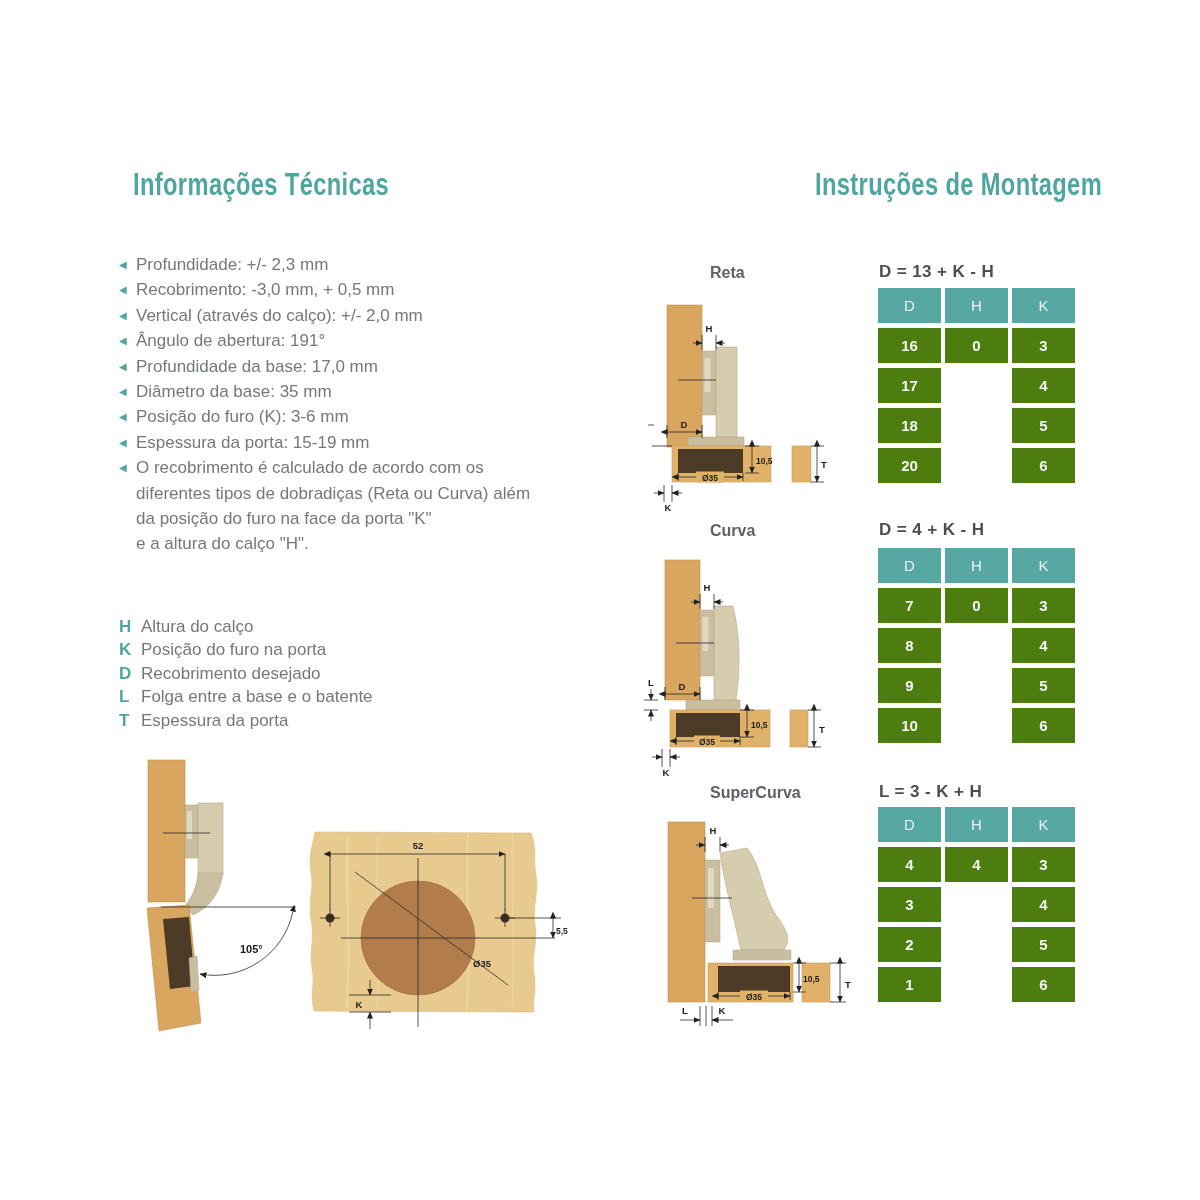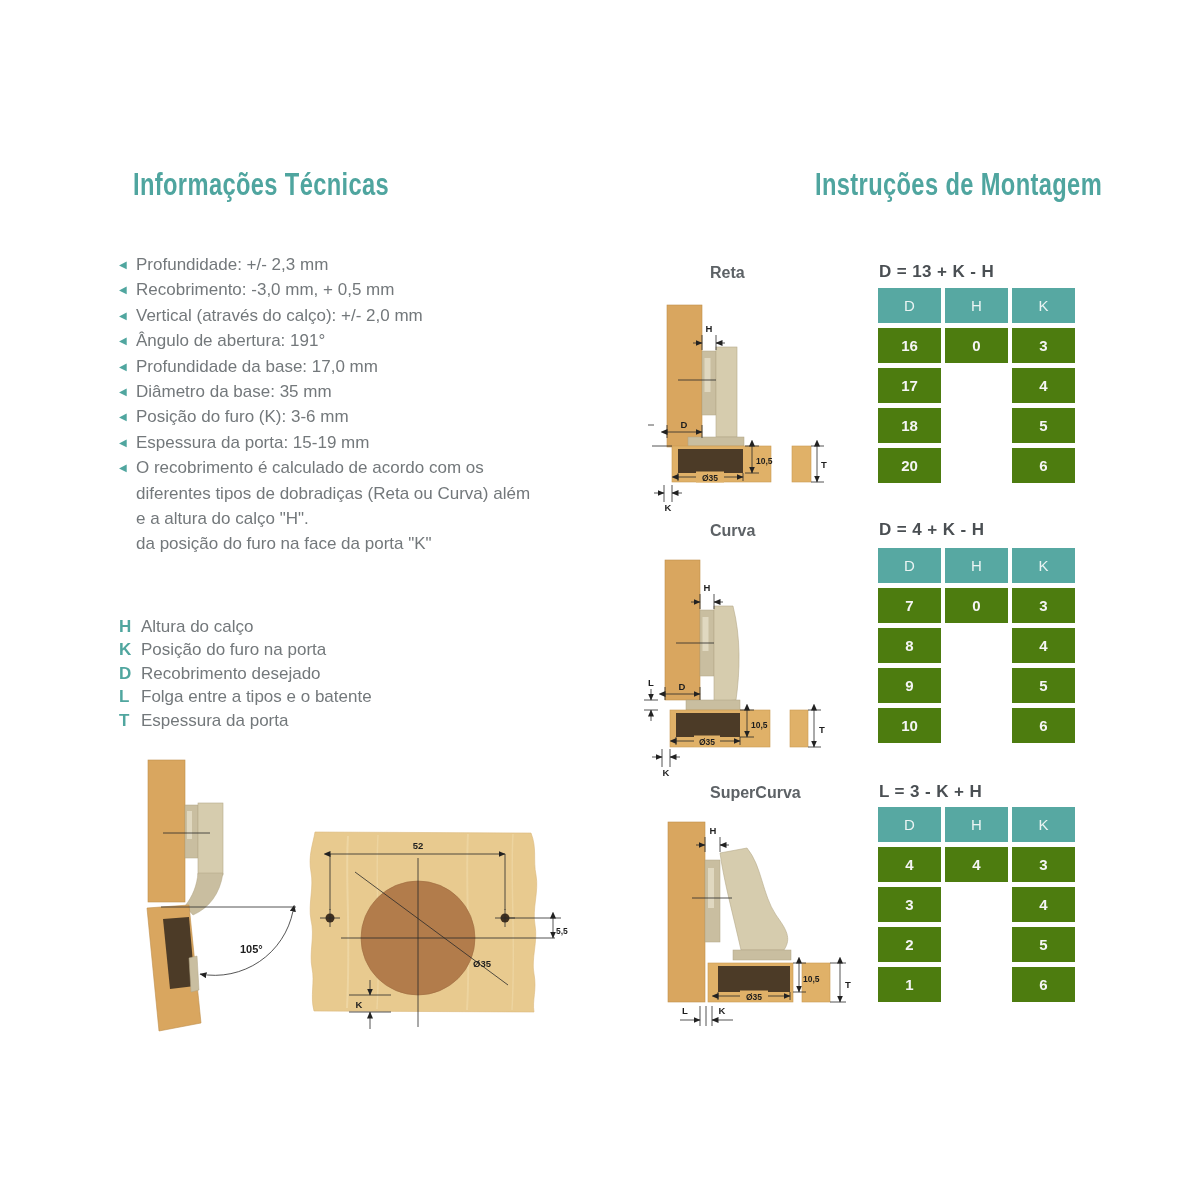--- a/index.html
+++ b/index.html
@@ -92,43 +92,43 @@
       <div class="bullet">
         <span class="tri">◀</span>
         <span>O recobrimento é calculado de acordo com os</span>
       </div>
       <div class="bullet">
         <span class="tri"></span>
         <span>diferentes tipos de dobradiças (Reta ou Curva) além</span>
       </div>
       <div class="bullet">
         <span class="tri"></span>
+        <span>da posição do furo na face da porta "K"</span>
+      </div>
+      <div class="bullet">
+        <span class="tri"></span>
         <span>e a altura do calço "H".</span>
-      </div>
-      <div class="bullet">
-        <span class="tri"></span>
-        <span>da posição do furo na face da porta "K"</span>
       </div>
     </div>
   <div class="legend" style="left:119px;top:615px">
       <div class="lg">
         <span class="lk">H</span>
         <span>Altura do calço</span>
       </div>
       <div class="lg">
         <span class="lk">K</span>
         <span>Posição do furo na porta</span>
       </div>
       <div class="lg">
         <span class="lk">D</span>
         <span>Recobrimento desejado</span>
       </div>
       <div class="lg">
         <span class="lk">L</span>
-        <span>Folga entre a tipos e o batente</span>
+        <span>Folga entre a base e o batente</span>
       </div>
       <div class="lg">
         <span class="lk">T</span>
         <span>Espessura da porta</span>
       </div>
     </div>
 
   <div class="sec-label" style="left:665px;top:264px">Reta</div>
   <div class="formula" style="left:879px;top:262px">D = 13 + K - H</div>
   <div class="grid" style="left:878px;top:288px">

